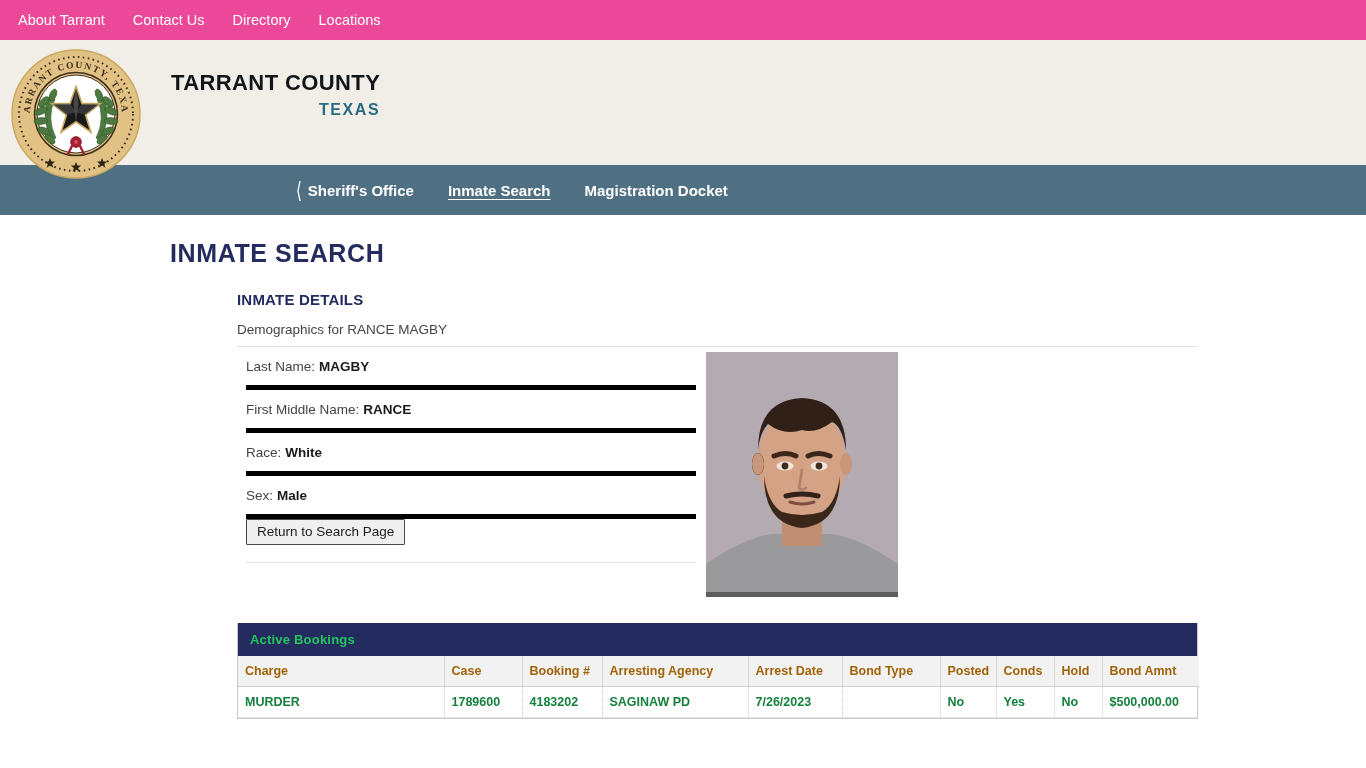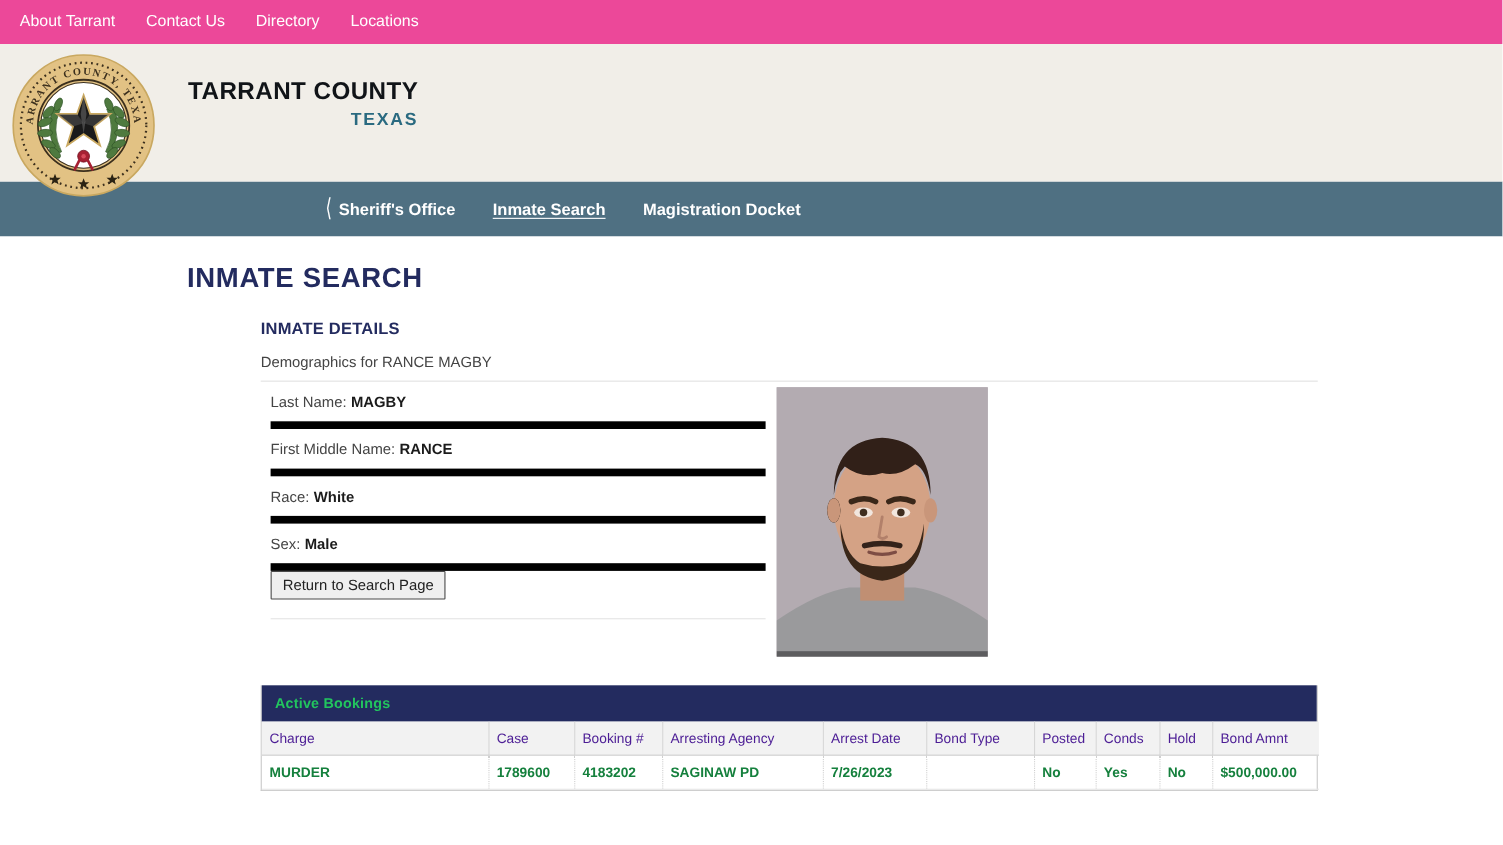--- a/index.html
+++ b/index.html
@@ -152,21 +152,21 @@
   .detail-list {
     width: 459px;
     padding-left: 9px;
   }
   .detail-row {
     font-size: 13.5px;
     color: #444444;
     height: 43px;
     display: flex;
     align-items: center;
-    border-bottom: 7px solid #000000;
+    border-bottom: 5px solid #000000;
   }
   .detail-row .dval {
     font-weight: bold;
     color: #1b1b1b;
     margin-left: 4px;
   }
   .btn-row {
     height: 44px;
     display: flex;
     align-items: flex-start;
@@ -220,22 +220,22 @@
     letter-spacing: 0.2px;
   }
   table.bookings {
     border-collapse: collapse;
     width: 100%;
     table-layout: fixed;
   }
   table.bookings th {
     background: #f2f2f2;
     font-size: 12.5px;
-    font-weight: normal;
-    color: #4c1d95;
+    font-weight: bold;
+    color: #a16207;
     text-align: left;
     padding: 8px 7px 8px 7px;
     border-right: 1px solid #d6d6d6;
     border-bottom: 1px solid #cfcfcf;
     white-space: nowrap;
   }
   table.bookings th:last-child { border-right: none; }
   table.bookings td {
     font-size: 12.5px;
     color: #15803d;

